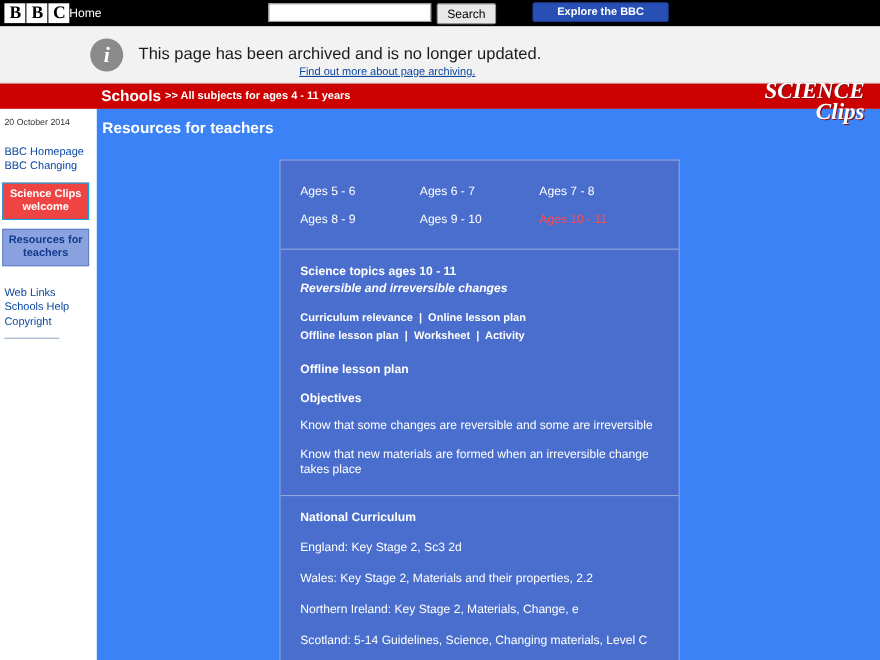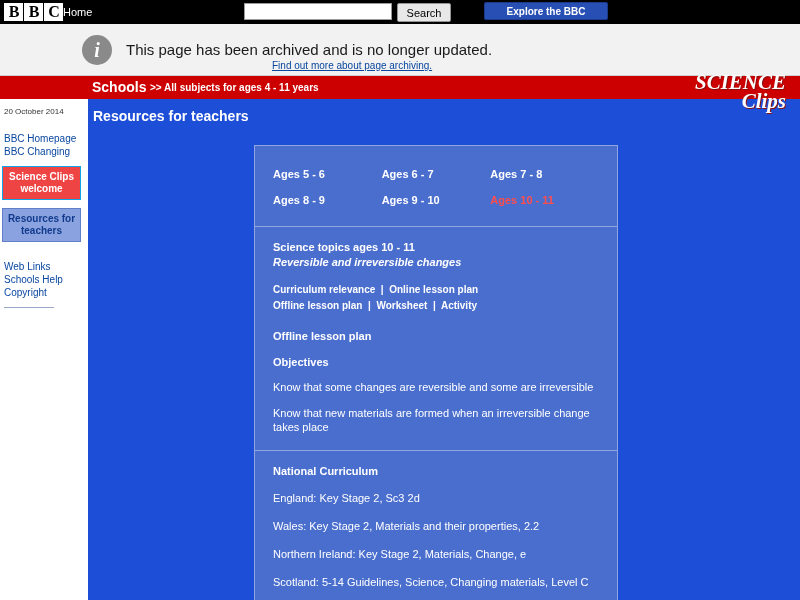--- a/index.html
+++ b/index.html
@@ -201,21 +201,21 @@
     background: #9aa8c8;
     margin: 8px 0 0 4px;
   }
 
   
   .right-col {
     position: absolute;
     left: 88px; top: 0;
     width: 712px;
     height: 501px;
-    background: #1d4ed8;
+    background: #3b82f6;
   }
   .sciclips {
     position: absolute;
     right: 14px;
     top: -26px;
     color: #ffffff;
     font-family: "Liberation Serif", serif;
     font-weight: bold;
     font-style: italic;
     font-size: 21px;
@@ -243,21 +243,21 @@
   .ages-grid {
     display: grid;
     grid-template-columns: 1fr 1fr 1fr;
     row-gap: 14px;
     padding: 22px 18px 20px 18px;
     border-bottom: 1px solid #8fa6e0;
   }
   .age-link {
     color: #ffffff;
     font-size: 11px;
-    font-weight: bold;
+    font-weight: normal;
     text-decoration: none;
   }
   .age-link.current {
     color: #ff4d4d;
   }
 
   .sect {
     padding: 14px 18px 16px 18px;
     border-bottom: 1px solid #8fa6e0;
   }

